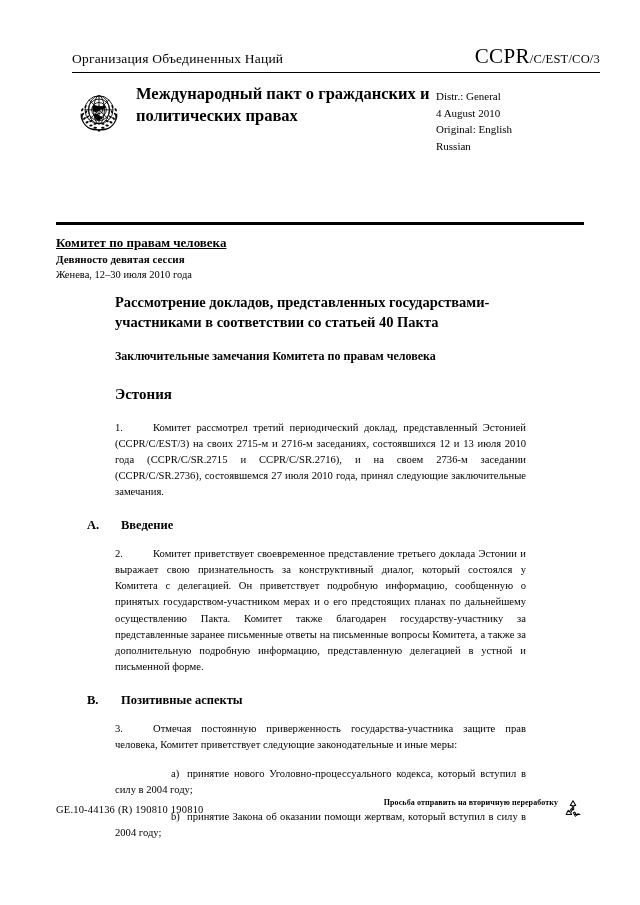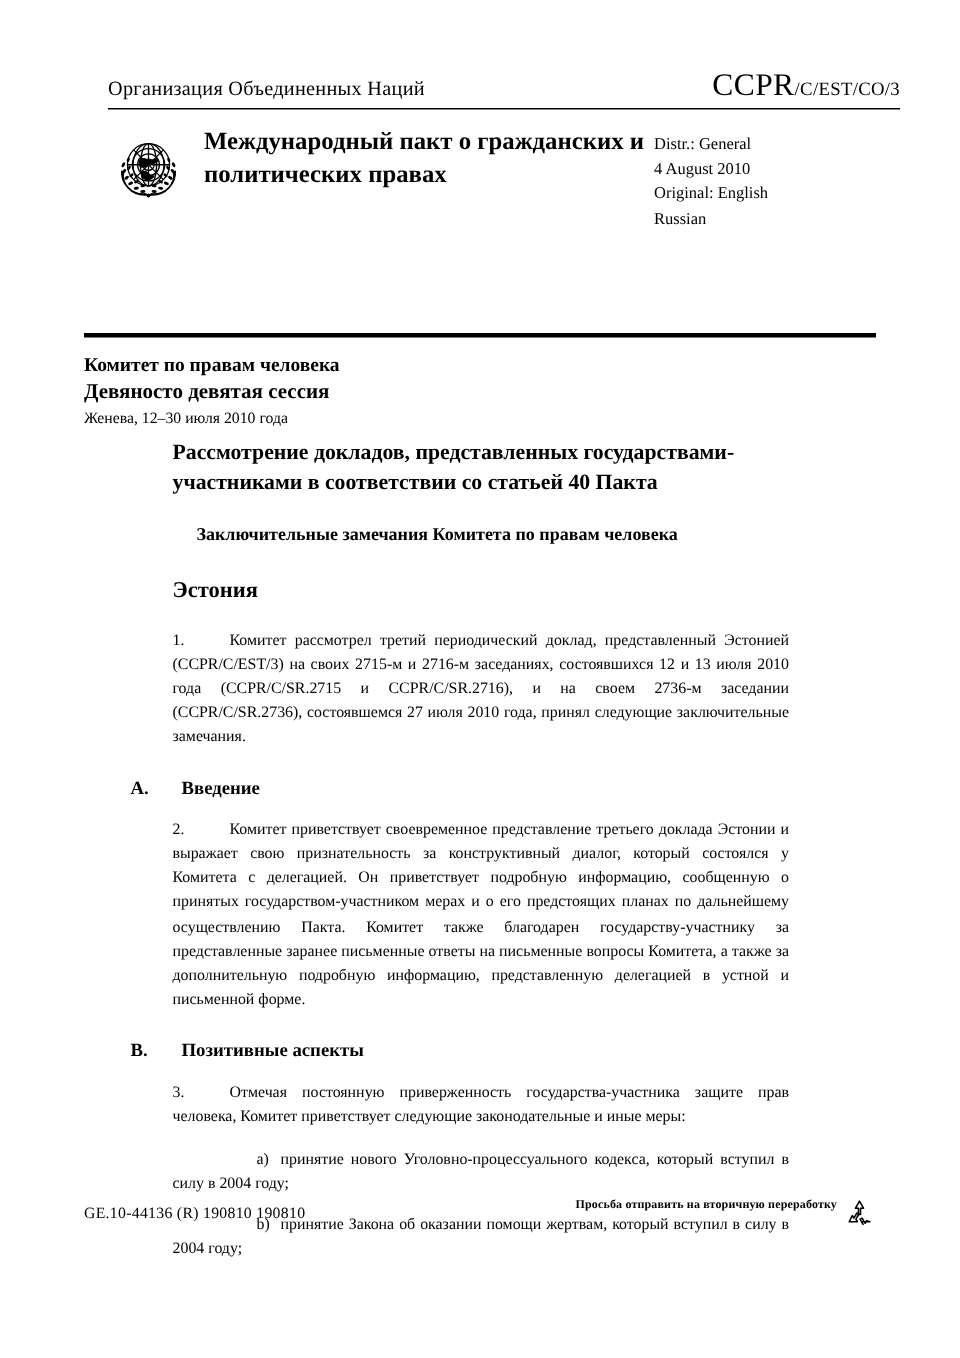--- a/index.html
+++ b/index.html
@@ -115,24 +115,25 @@
   .committee {
     position: absolute;
     left: 56px;
     top: 234px;
     width: 528px;
   }
   .committee-name {
     font-weight: bold;
     font-size: 13px;
     line-height: 1.35;
+    text-decoration: underline;
   }
   .committee-session {
     font-weight: bold;
-    font-size: 14px;
+    font-size: 11px;
     line-height: 1.45;
   }
   .committee-venue {
     font-size: 10.5px;
     line-height: 1.45;
   }
 
   
   .body-col {
     position: absolute;
@@ -144,21 +145,21 @@
   .doc-title {
     font-weight: bold;
     font-size: 14.5px;
     line-height: 1.36;
     margin: 0 0 16px 0;
   }
   .doc-subtitle {
     font-weight: bold;
     font-size: 12px;
     line-height: 1.4;
-    margin: 0 0 20px 16px;
+    margin: 0 0 20px 0;
   }
   .country {
     font-weight: bold;
     font-size: 15px;
     line-height: 1.3;
     margin: 0 0 15px 0;
   }
 
   p.para {
     margin: 0 0 13px 0;

